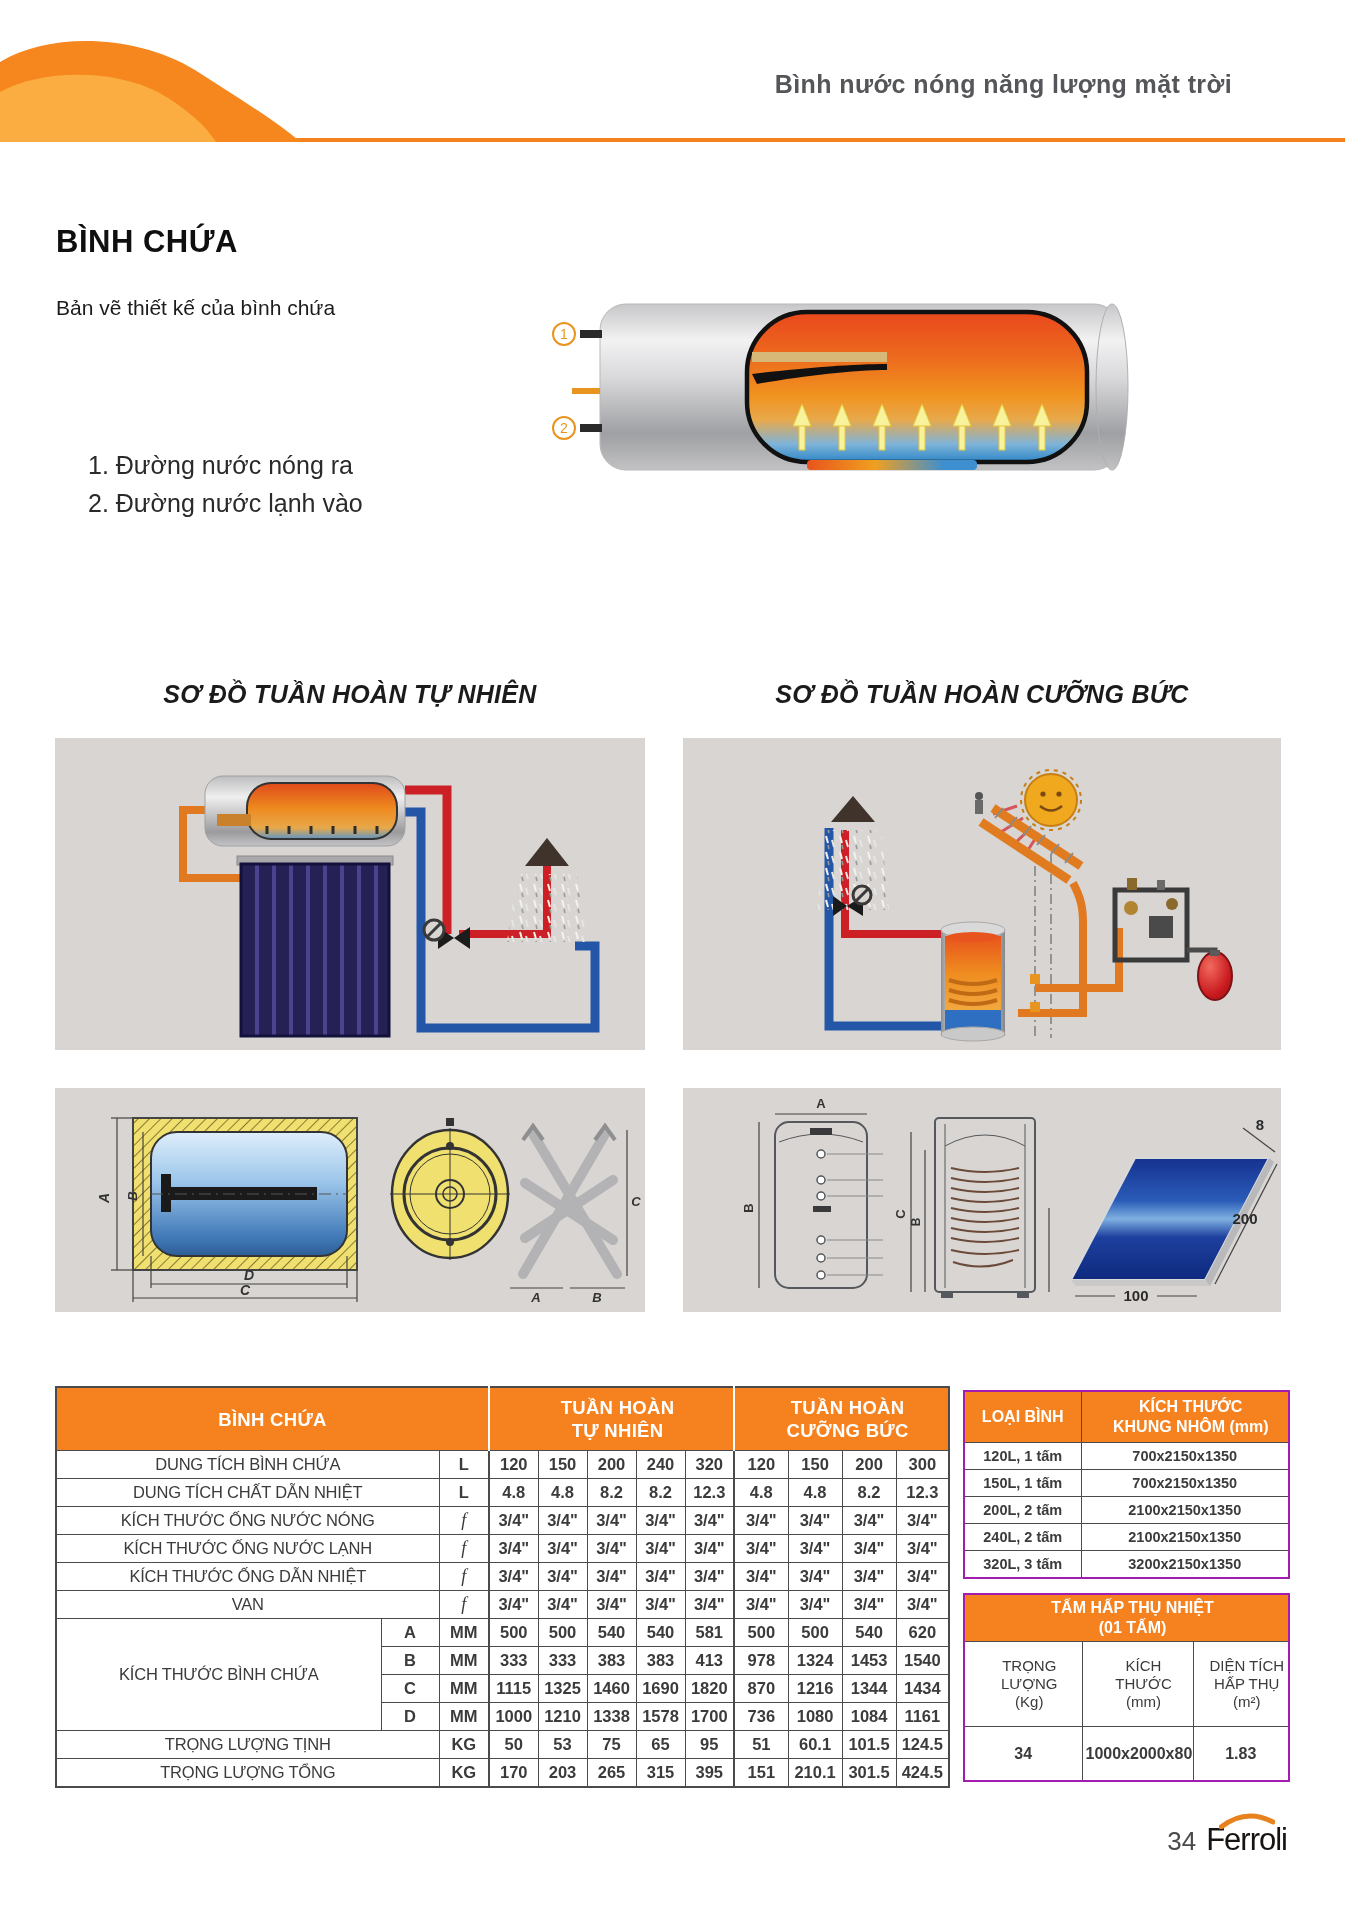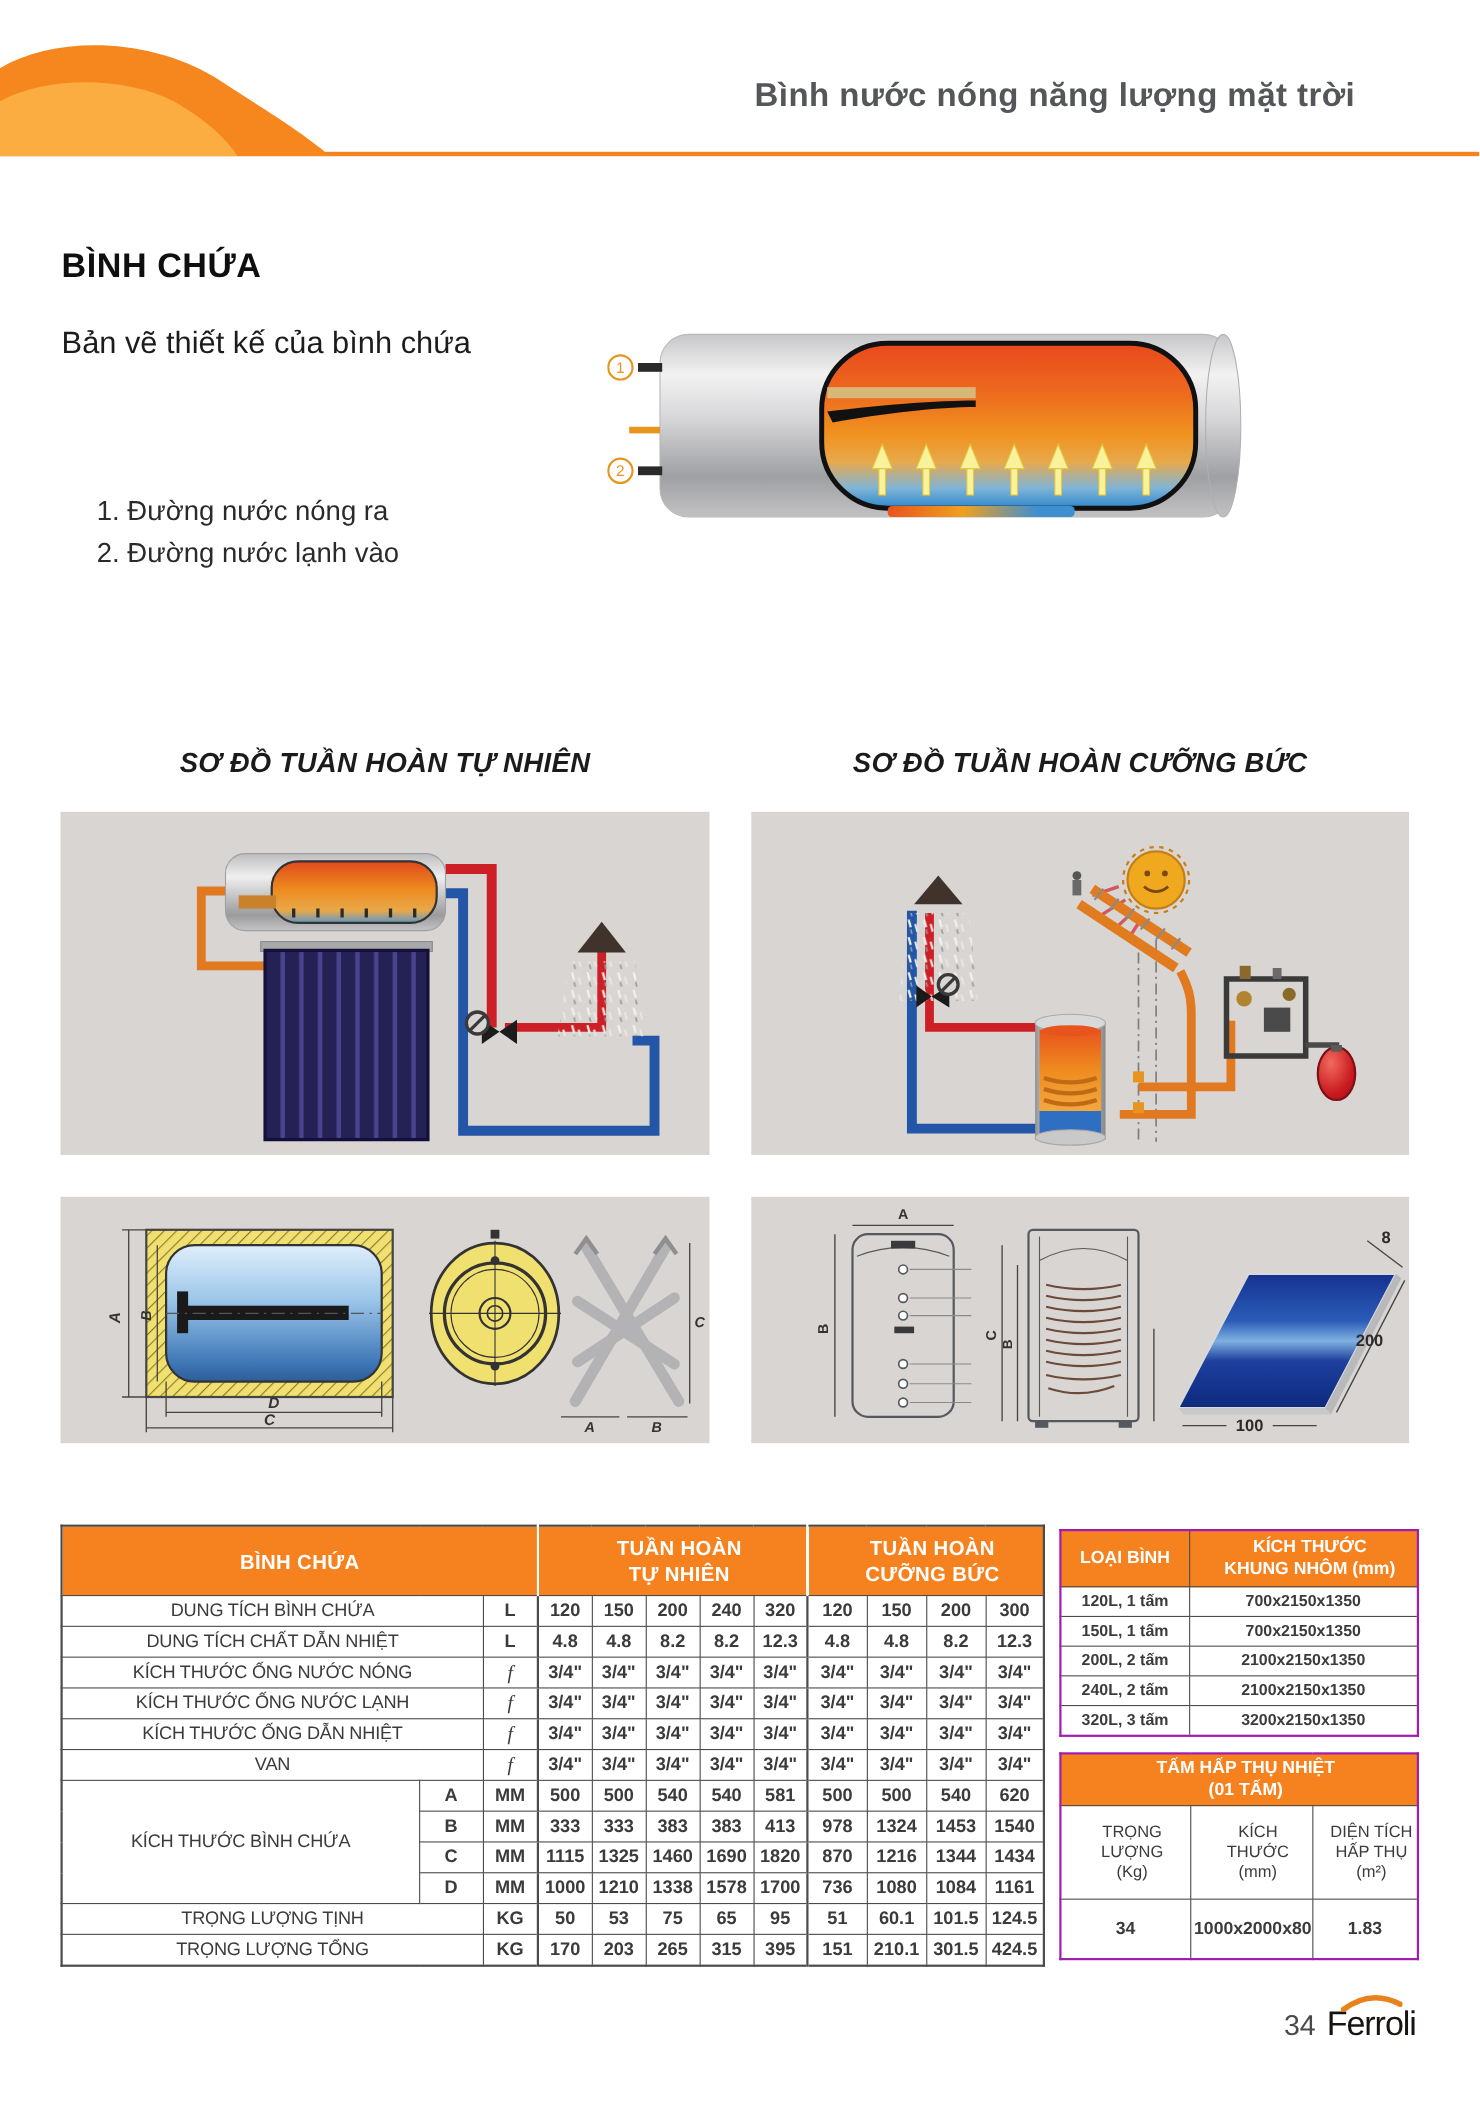--- a/index.html
+++ b/index.html
@@ -1,24 +1,24 @@
 <!DOCTYPE html>
 <html><head>
 <meta charset="utf-8">
 <style>
   html,body{margin:0;padding:0;background:#fff;}
   .page{position:relative;width:1345px;height:1920px;background:#fff;overflow:hidden;
         font-family:"Liberation Sans",sans-serif;color:#222;}
   
   .hdr-line{position:absolute;left:0;top:138px;width:1345px;height:4px;background:#F5821F;}
   .hdr-dome{position:absolute;left:0;top:28px;width:330px;height:114px;}
-  .hdr-title{position:absolute;top:70px;right:113px;font-size:30px;font-weight:bold;color:#55565A;letter-spacing:.4px;}
+  .hdr-title{position:absolute;top:70px;right:113px;font-size:25px;font-weight:bold;color:#55565A;letter-spacing:.4px;}
   
   .h1{position:absolute;left:56px;top:224px;font-size:31px;font-weight:bold;color:#0f0f0f;letter-spacing:.5px;}
-  .sub1{position:absolute;left:56px;top:296px;font-size:28px;color:#1c1c1c;}
+  .sub1{position:absolute;left:56px;top:296px;font-size:21px;color:#1c1c1c;}
   .list{position:absolute;left:88px;top:446px;font-size:25px;color:#2a2a2a;line-height:38px;}
   .tank-illu{position:absolute;left:552px;top:292px;width:600px;height:190px;}
   
   .h2{position:absolute;left:56px;top:600px;font-size:31px;font-weight:bold;color:#0f0f0f;letter-spacing:.5px;}
   .cap{position:absolute;top:680px;font-size:25px;font-weight:bold;font-style:italic;color:#1b1b1b;text-align:center;letter-spacing:.3px;}
   .cap.left{left:55px;width:590px;}
   .cap.right{left:683px;width:598px;text-align:center;}
   .panel{position:absolute;background:#D8D5D2;}
   .panel svg{display:block;}
   #p1{left:55px;top:738px;width:590px;height:312px;}

